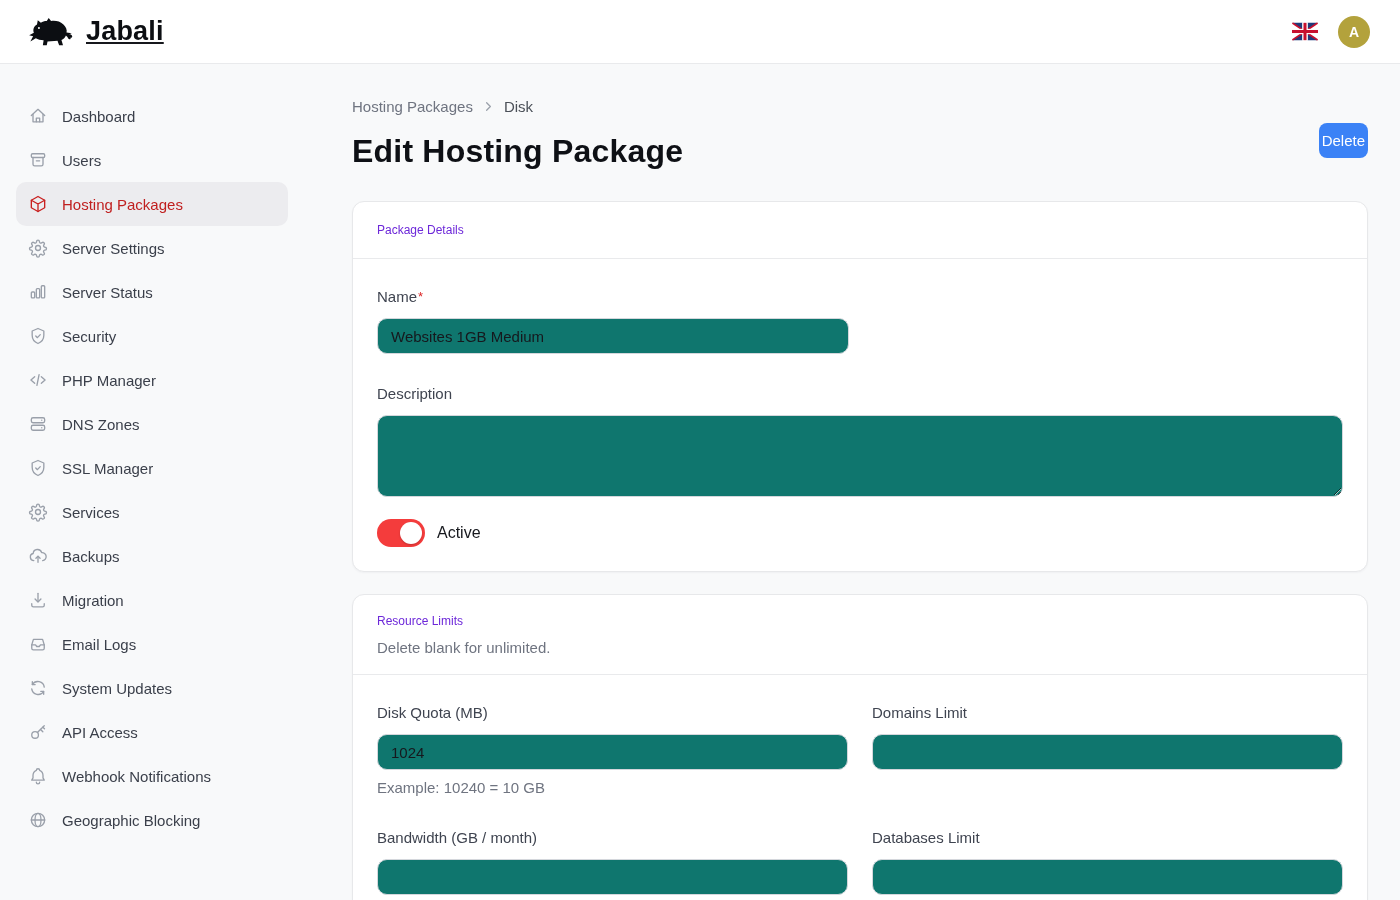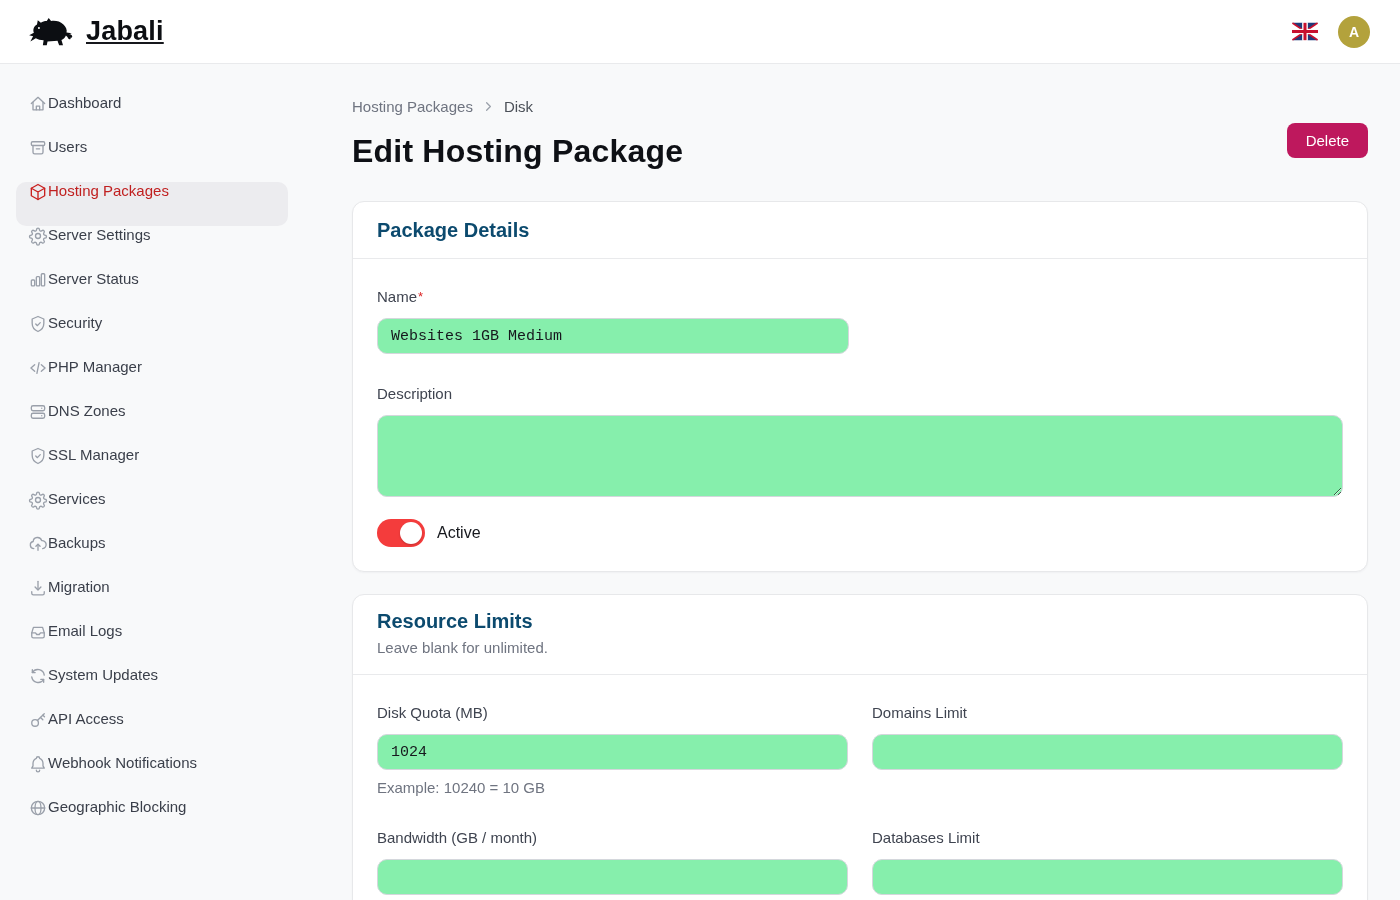--- a/index.html
+++ b/index.html
@@ -21,57 +21,57 @@
   .flag { width:26px; height:19px; border-radius:2px; overflow:hidden; display:block; cursor:pointer; }
   .avatar {
     width:32px; height:32px; border-radius:50%; background:#b3a23c;
     color:#ffffff; font-weight:700; font-size:14px;
     display:flex; align-items:center; justify-content:center; cursor:pointer;
   }
   
   .layout { display:flex; height:836px; }
   .sidebar { width:304px; flex:0 0 304px; padding:30px 16px 0 16px; }
   .side-item {
-    height:44px; display:flex; 
+    height:44px; display:flex; align-items:center; gap:14px;
     padding:0 10px 0 12px; border-radius:10px; cursor:pointer;
     color:#3a3f4a; font-size:15px;
   }
   .side-item .ic { width:20px; height:20px; color:#9aa0aa; display:flex; align-items:center; justify-content:center; }
   .side-item.active { background:#ececef; color:#c01f1f; }
   .side-item.active .ic { color:#c9201f; }
   .main { flex:1; padding:34px 32px 0 48px; }
   
   .breadcrumb { display:flex; align-items:center; gap:8px; font-size:15px; color:#6f7480; }
   .crumb-link { cursor:pointer; }
   .crumb-current { color:#4b5058; }
   .crumb-sep { color:#9aa0aa; display:flex; align-items:center; }
   .page-head { display:flex; align-items:flex-end; justify-content:space-between; margin-top:8px; }
   h1 { font-size:32px; font-weight:800; color:#0e1015; letter-spacing:.2px; line-height:1.3; }
   .btn-danger {
-    background:#be185d; color:#ffffff; border:none; border-radius:8px;
-    font-family:inherit; font-size:15px; padding:9px 19px; cursor:pointer;
+    background:#3b82f6; color:#ffffff; border:none; border-radius:8px;
+    font-family:inherit; font-size:15px; padding:9px 3px; cursor:pointer;
     margin-bottom:15px;
   }
   
   .card {
     background:#ffffff; border:1px solid #e7e8ea; border-radius:12px;
     box-shadow:0 1px 2px rgba(16,24,40,.04); margin-top:28px;
   }
   .card + .card { margin-top:22px; }
   .card-header { padding:16px 24px; border-bottom:1px solid #e9eaec; }
   .card-header.with-sub { padding:14px 24px 16px 24px; }
-  .card-title { font-size:20px; font-weight:700; color:#0c4a6e; line-height:24px; }
+  .card-title { font-size:12px; font-weight:400; color:#6d28d9; line-height:24px; }
   .card-sub { font-size:15px; color:#6f7480; margin-top:5px; line-height:20px; }
   .card-body { padding:24px; }
   .field-label { display:block; font-size:15px; color:#3f4450; line-height:27px; margin-bottom:8px; }
   .req { color:#dc2626; font-size:13px; vertical-align:top; margin-left:1px; }
   .text-input {
     height:36px; border:1px solid #d4d7dc; border-radius:10px;
-    padding:0 13px; font-family:Liberation Mono, monospace; font-size:15px; color:#16181d;
-    background:#86efac; width:100%; display:block; outline:none;
+    padding:0 13px; font-family:Liberation Sans, sans-serif; font-size:15px; color:#16181d;
+    background:#0f766e; width:100%; display:block; outline:none;
   }
   .w-half { width:472px; }
   textarea.text-input { height:82px; padding:8px 13px; resize:vertical; }
   .field { margin-top:26px; }
   .field:first-child { margin-top:0; }
   .hint { font-size:15px; color:#6f7480; margin-top:10px; line-height:16px; }
   
   .toggle-row { display:flex; align-items:center; gap:12px; margin-top:22px; }
   .toggle {
     width:48px; height:28px; border-radius:14px; background:#d4d7dc;
@@ -326,21 +326,21 @@
             <div class="knob"></div>
           </div>
           <span class="toggle-label">Active</span>
         </div>
       </div>
     </section>
 
     <section class="card">
       <div class="card-header with-sub">
         <div class="card-title">Resource Limits</div>
-        <div class="card-sub">Leave blank for unlimited.</div>
+        <div class="card-sub">Delete blank for unlimited.</div>
       </div>
       <div class="card-body">
         <div class="grid2">
           <div>
             <label class="field-label">Disk Quota (MB)</label>
             <input class="text-input" type="text" value="1024" style="">
             <div class="hint">Example: 10240 = 10 GB</div>
           </div>
           <div>
             <label class="field-label">Domains Limit</label>

